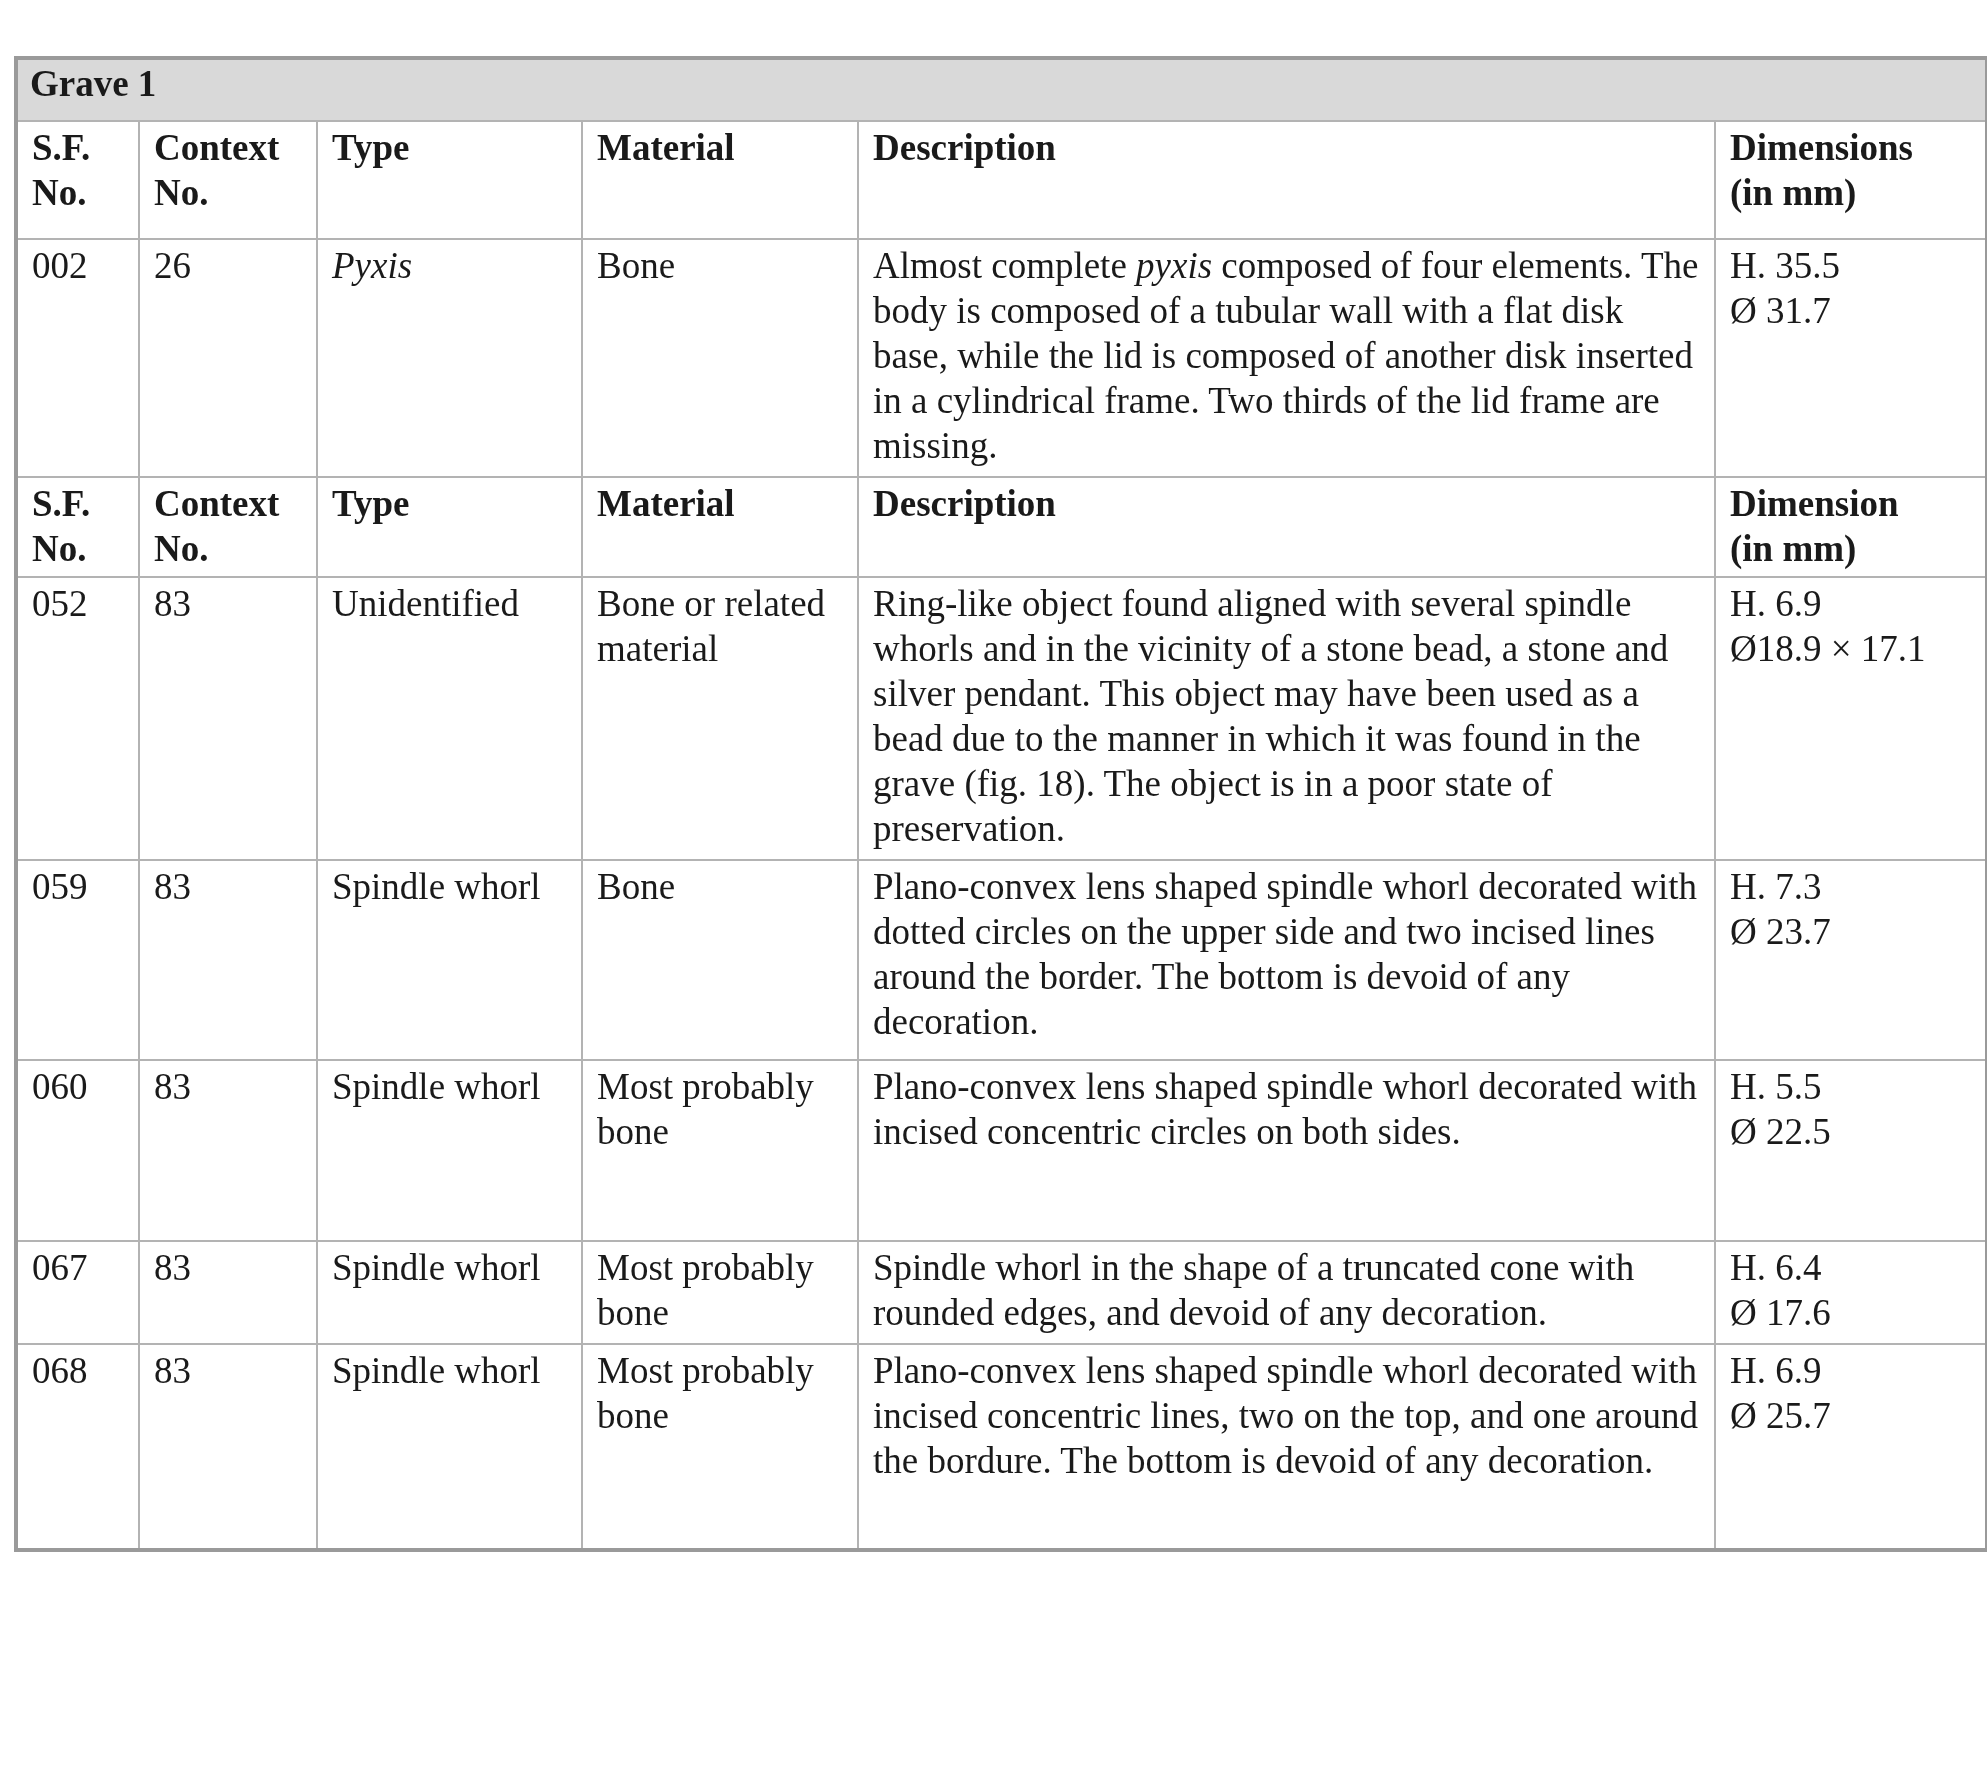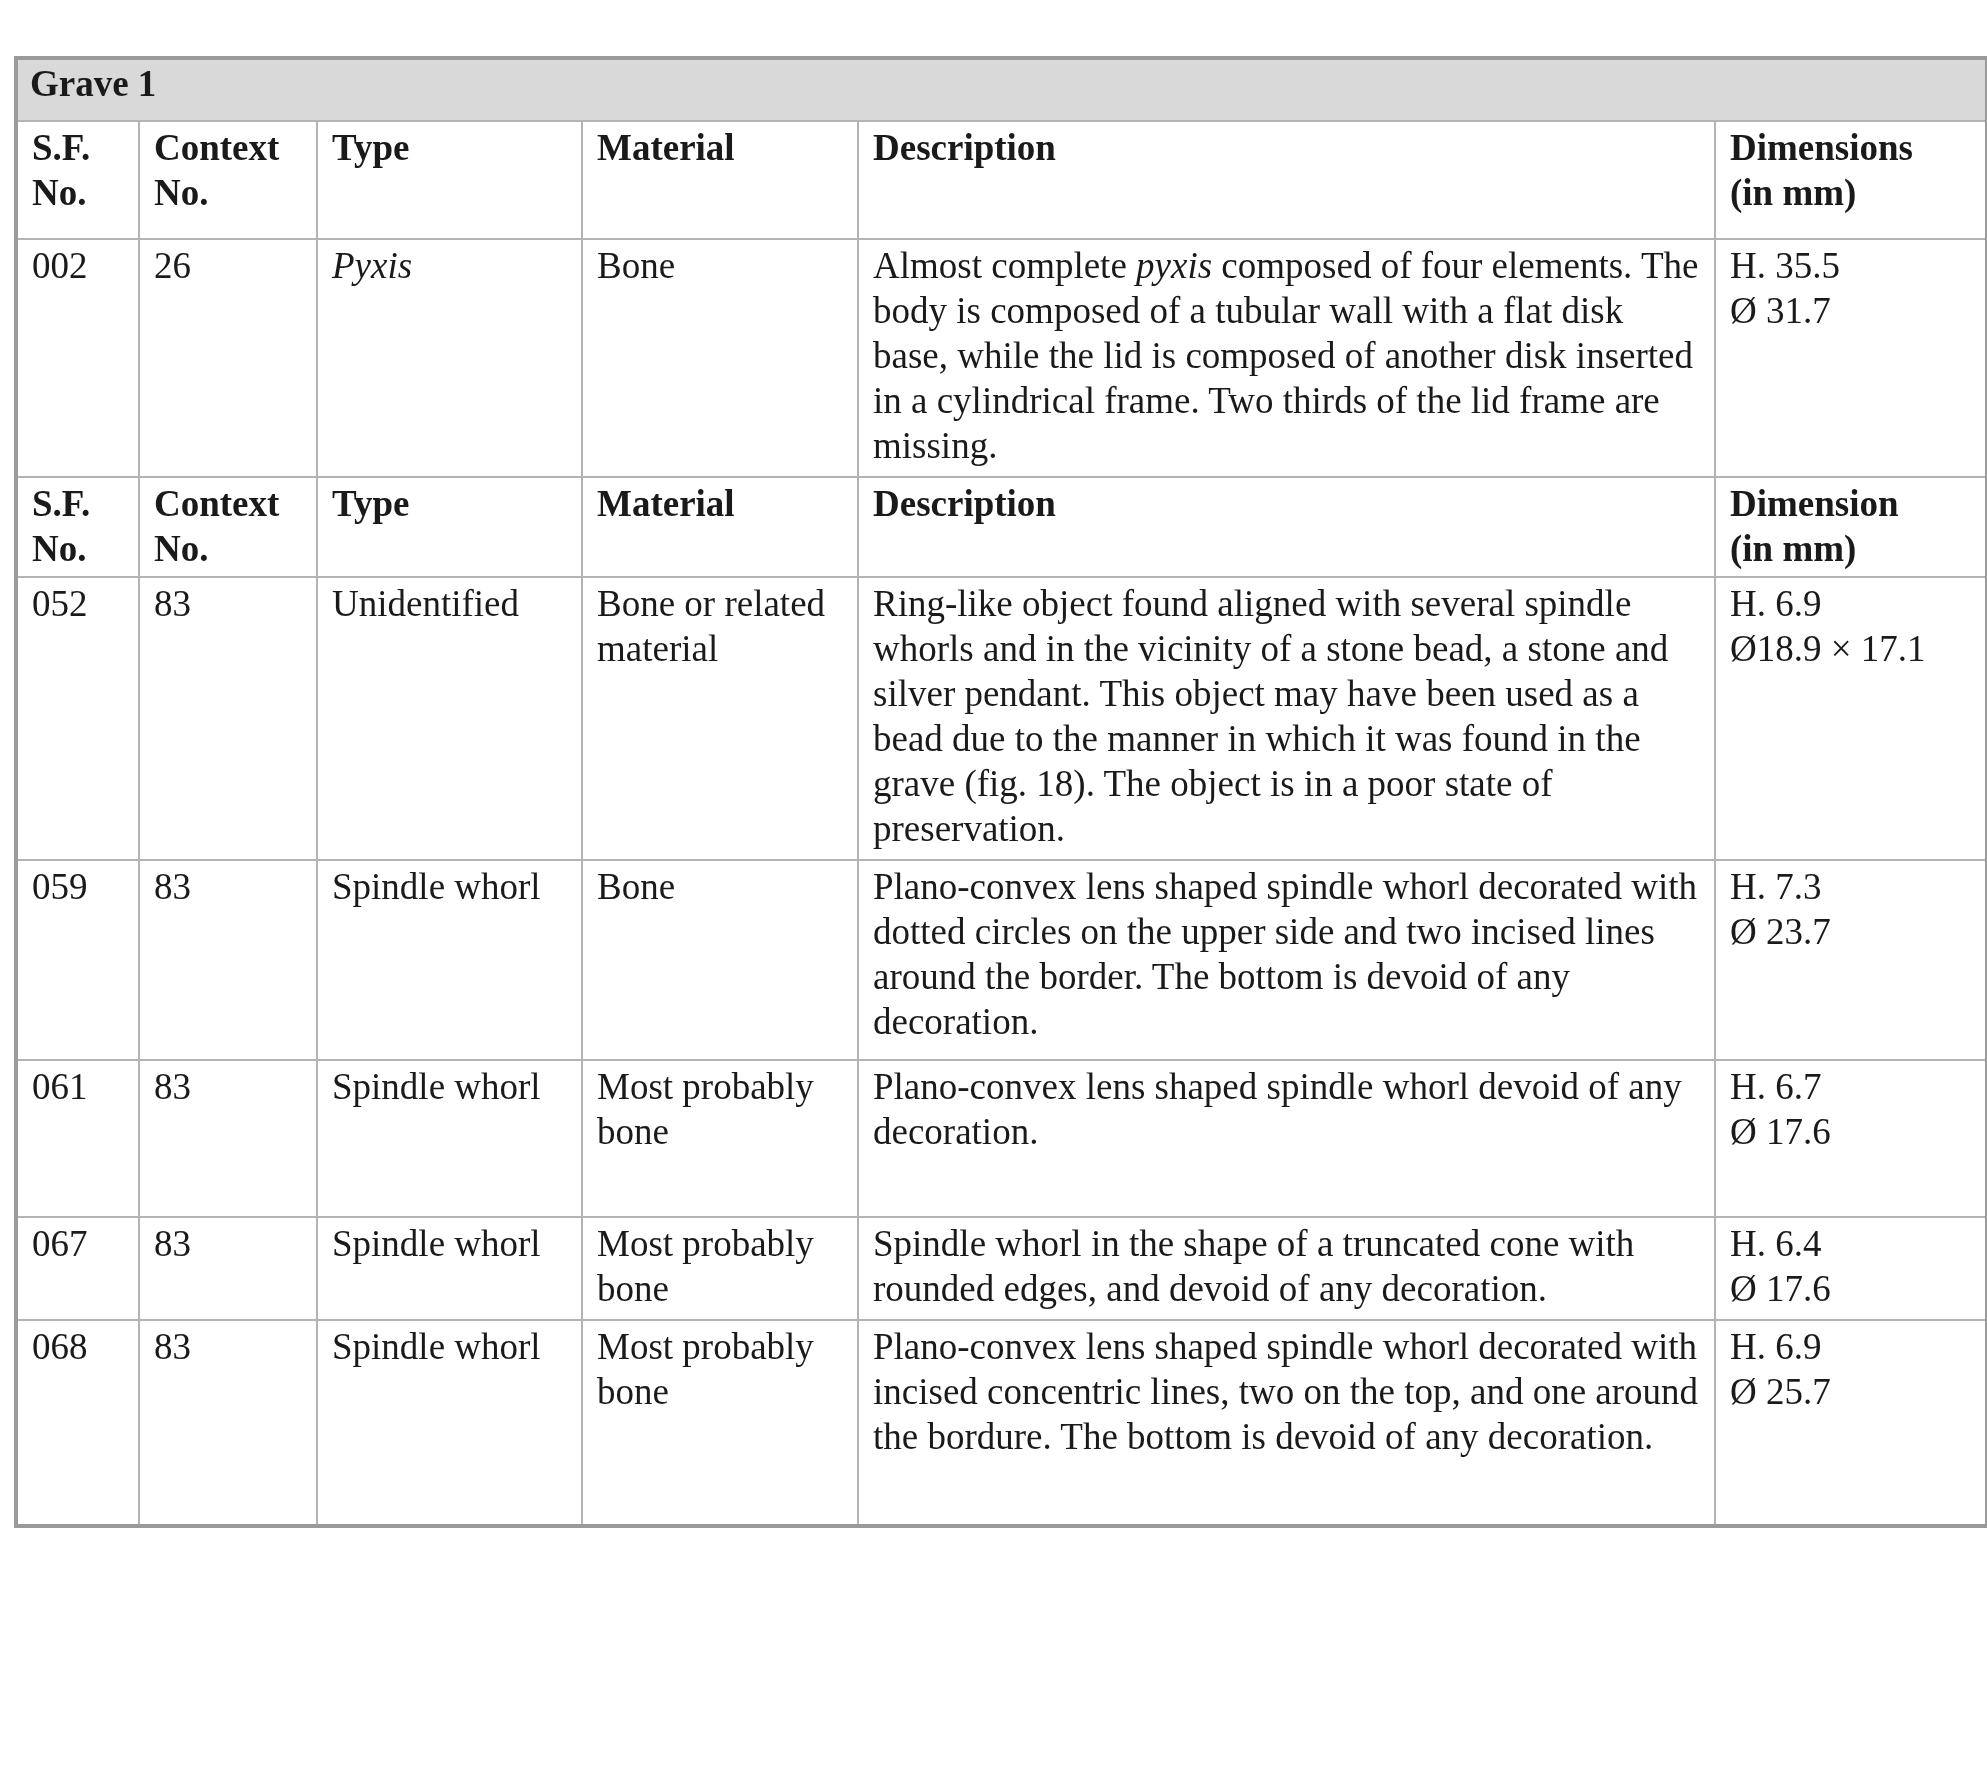--- a/index.html
+++ b/index.html
@@ -124,30 +124,30 @@
       <tr class="rh-059">
         <td>059</td>
         <td>83</td>
         <td class="typ"><span>Spindle whorl</span></td>
         <td class="mat">Bone</td>
         <td><span>Plano-convex lens shaped spindle whorl decorated with dotted circles on the upper side and two incised lines around the border. The bottom is devoid of any decoration.</span></td>
         <td class="dims">H. 7.3
 Ø 23.7</td>
       </tr>
 
-
-      <tr class="rh-061">
-        <td>061</td>
+      <tr class="rh-060">
+        <td>060</td>
         <td>83</td>
         <td class="typ"><span>Spindle whorl</span></td>
         <td class="mat">Most probably bone</td>
-        <td><span>Plano-convex lens shaped spindle whorl devoid of any decoration.</span></td>
-        <td class="dims">H. 6.7
-Ø 17.6</td>
+        <td><span>Plano-convex lens shaped spindle whorl decorated with incised concentric circles on both sides.</span></td>
+        <td class="dims">H. 5.5
+Ø 22.5</td>
       </tr>
+
 
       <tr class="rh-067">
         <td>067</td>
         <td>83</td>
         <td class="typ"><span>Spindle whorl</span></td>
         <td class="mat">Most probably bone</td>
         <td><span>Spindle whorl in the shape of a truncated cone with rounded edges, and devoid of any decoration.</span></td>
         <td class="dims">H. 6.4
 Ø 17.6</td>
       </tr>

